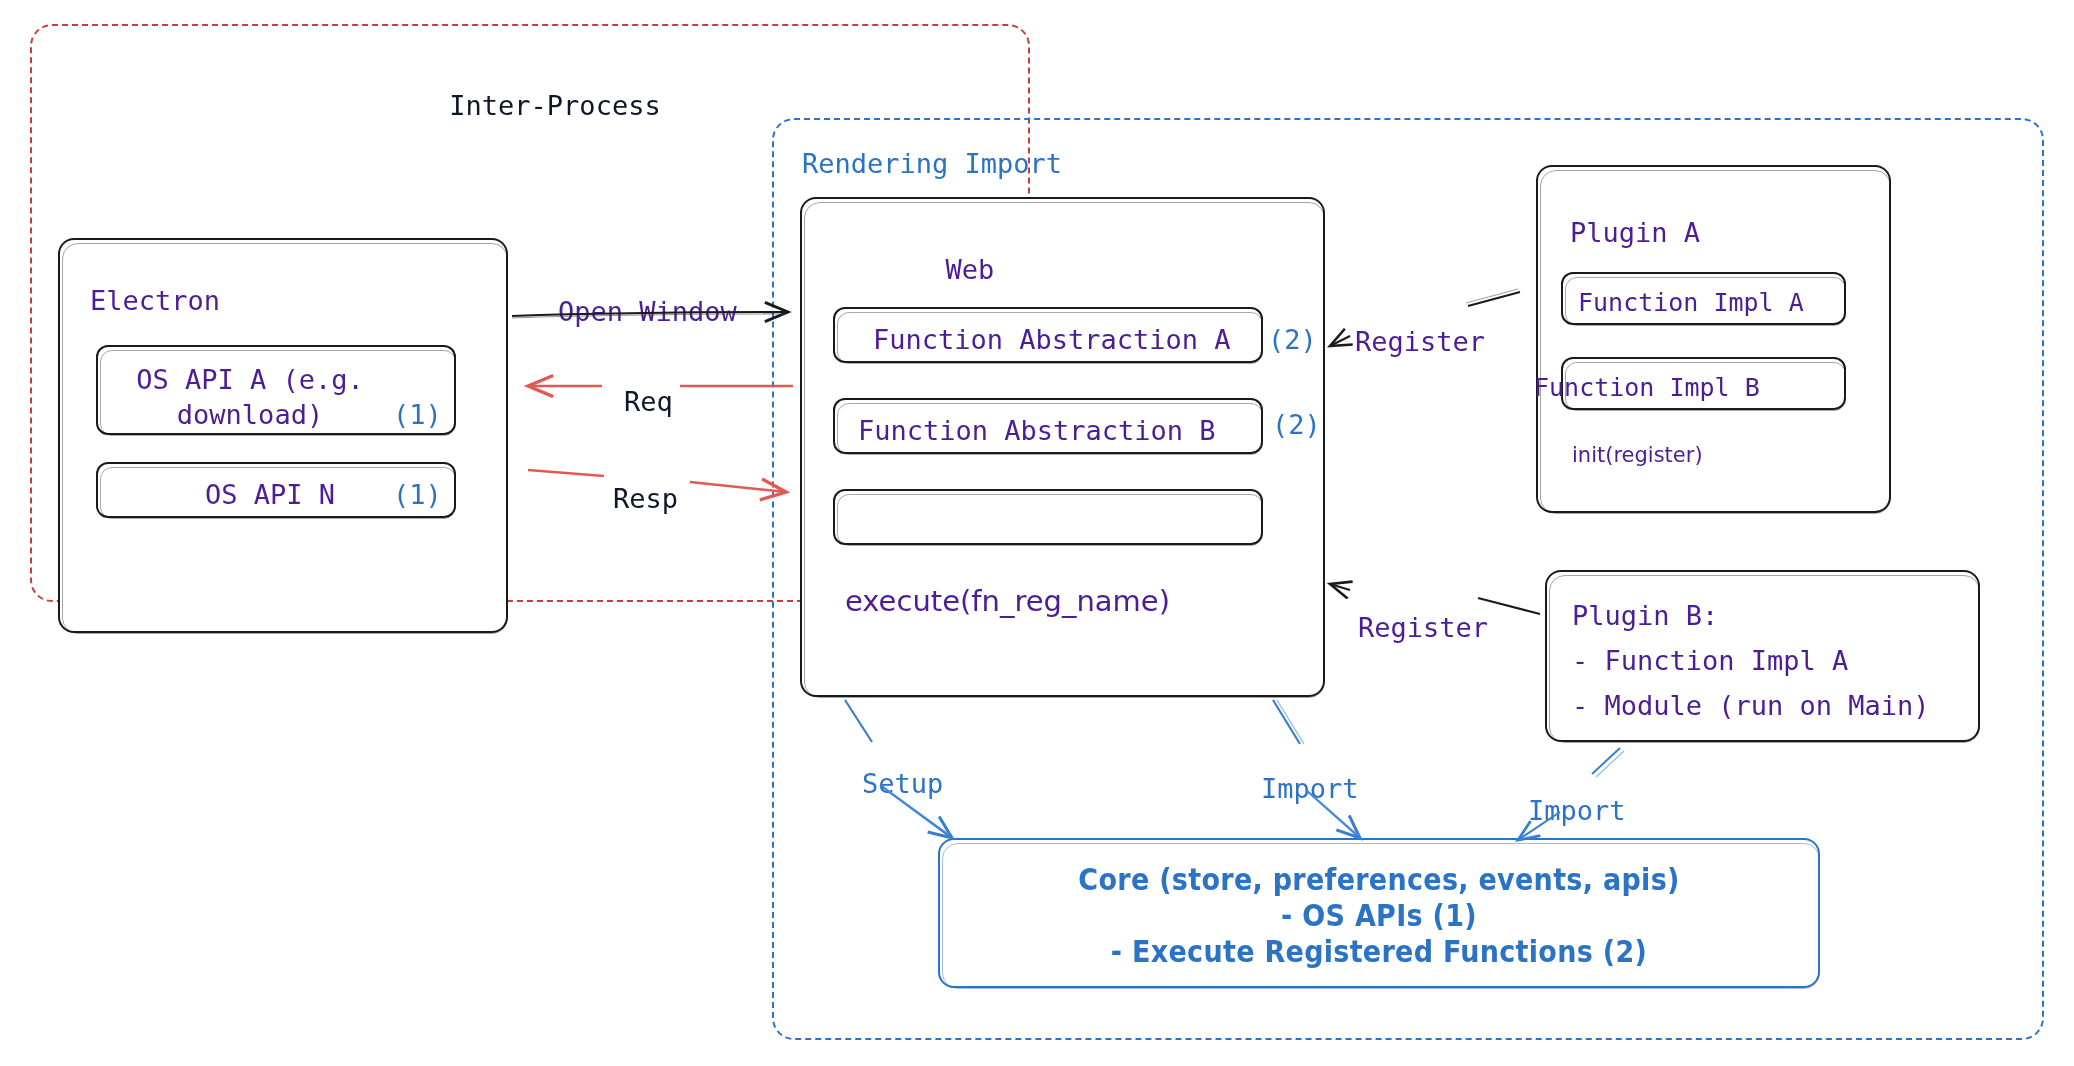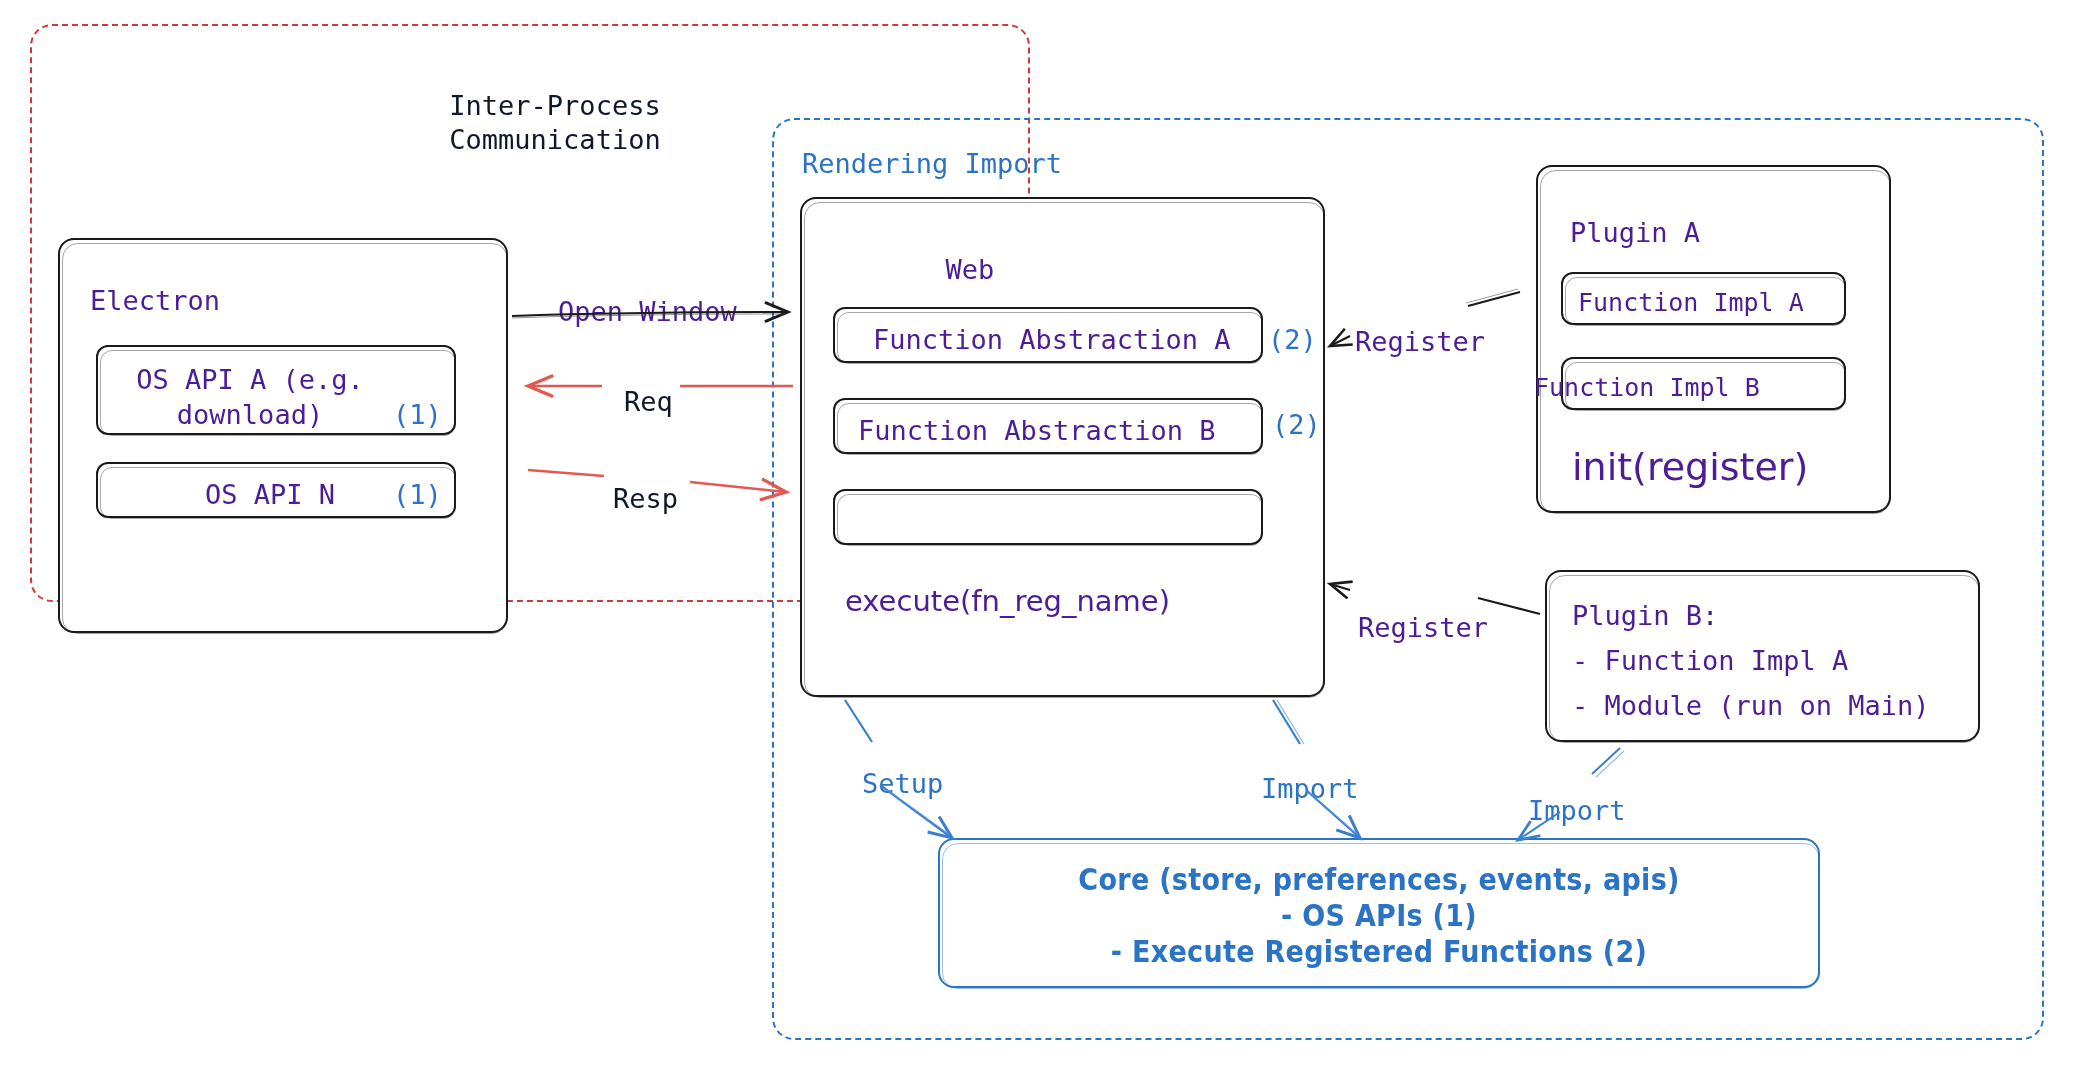--- a/index.html
+++ b/index.html
@@ -106,21 +106,20 @@
     letter-spacing: .3px;
   }
 </style>
 </head>
 <body>
 
 <div id="canvas">
 
   <div class="region" id="region-ipc"></div>
   <div class="t red center boxlabel" style="left:425px; top:88px; width:260px;">Inter-Process</div>
-  <div class="t red center boxlabel" style="left:425px; top:122px; width:260px;">Communication</div>
 
   <div class="region" id="region-render"></div>
   <div class="t blue boxlabel" style="left:802px; top:146px;">Rendering Import</div>
 
   <div class="hbox" id="box-electron" style="left:58px; top:238px; width:450px; height:395px;"></div>
   <div class="t boxlabel" style="left:90px; top:283px;">Electron</div>
 
   <div class="inner" style="left:96px; top:345px; width:360px; height:90px;"></div>
   <div class="t center innerlabel" style="left:105px; top:362px; width:290px;">OS API A (e.g.</div>
   <div class="t center innerlabel" style="left:105px; top:397px; width:290px;">download)</div>
@@ -147,21 +146,21 @@
 
   <div class="hbox" id="box-plugin-a" style="left:1536px; top:165px; width:355px; height:348px;"></div>
   <div class="t boxlabel" style="left:1570px; top:215px;">Plugin A</div>
 
   <div class="inner" style="left:1561px; top:272px; width:285px; height:53px;"></div>
   <div class="t innerlabel" style="left:1578px; top:286px; font-size:25px;">Function Impl A</div>
 
   <div class="inner" style="left:1561px; top:357px; width:285px; height:53px;"></div>
   <div class="t innerlabel" style="left:1534px; top:371px; font-size:25px;">Function Impl B</div>
 
-  <div class="t sans" style="left:1572px; top:442px; font-size:38px;">init(register)</div>
+  <div class="t sans" style="left:1572px; top:442px; font-size:21px;">init(register)</div>
 
   <div class="hbox" id="box-plugin-b" style="left:1545px; top:570px; width:435px; height:172px;"></div>
   <div class="t boxlabel" style="left:1572px; top:598px;">Plugin B:</div>
   <div class="t boxlabel" style="left:1572px; top:643px;">- Function Impl A</div>
   <div class="t boxlabel" style="left:1572px; top:688px;">- Module (run on Main)</div>
 
   <div class="hbox blue" id="box-core" style="left:938px; top:838px; width:882px; height:150px;"></div>
   <div class="corebox-text" style="position:absolute; left:938px; top:858px; width:882px;">Core (store, preferences, events, apis)</div>
   <div class="corebox-text" style="position:absolute; left:938px; top:894px; width:882px;">- OS APIs (1)</div>
   <div class="corebox-text" style="position:absolute; left:938px; top:930px; width:882px;">- Execute Registered Functions (2)</div>

